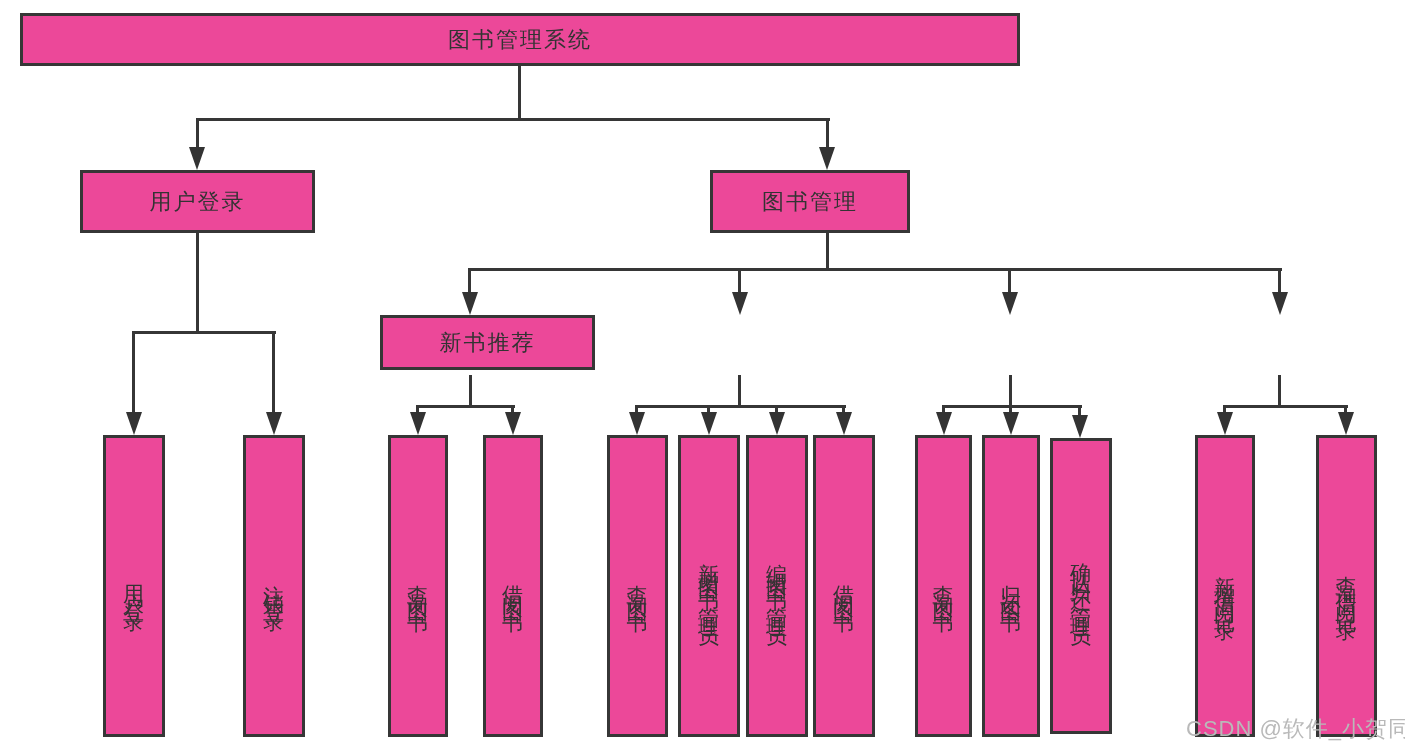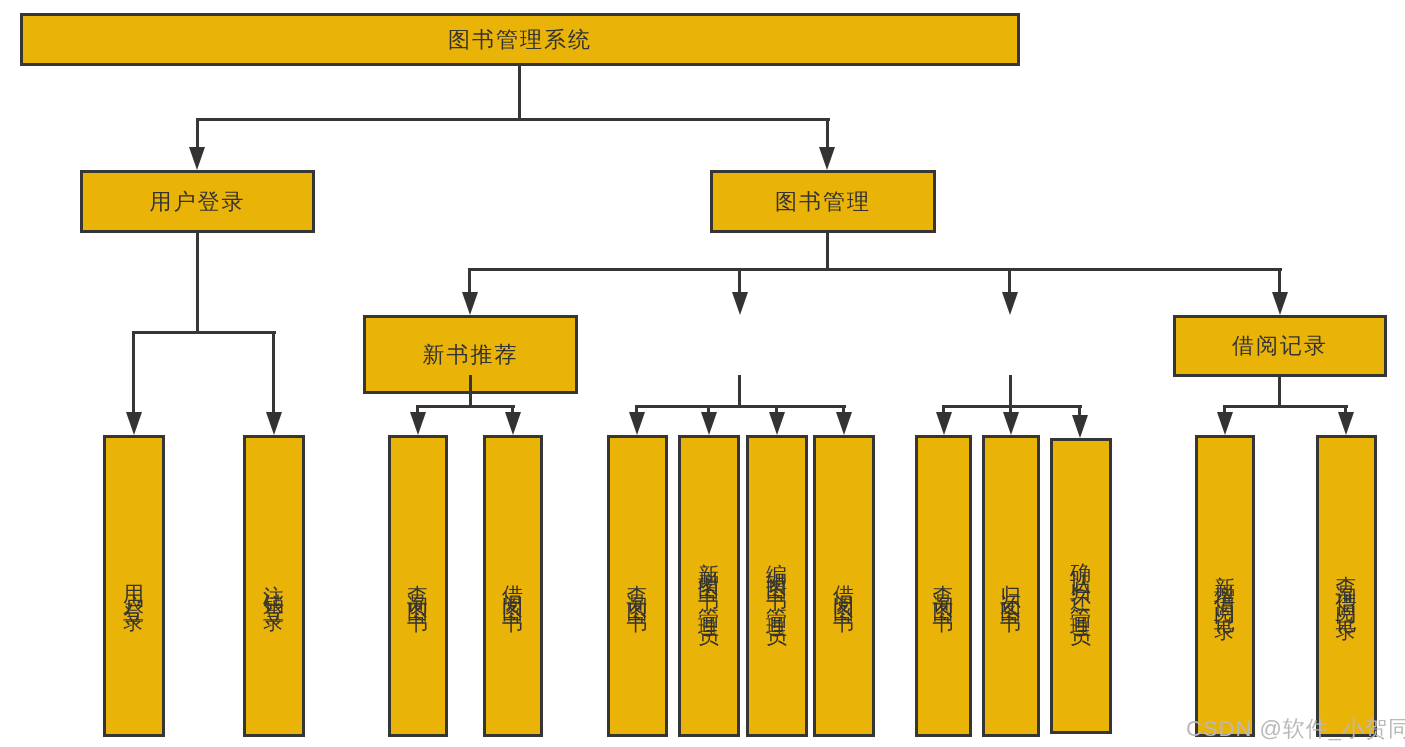--- a/index.html
+++ b/index.html
@@ -6,21 +6,21 @@
   #stage{
     position:relative;
     width:1405px;height:747px;
     background:#ffffff;
     font-family:"Liberation Sans","DejaVu Sans",sans-serif;
     overflow:hidden;
   }
   .box{
     position:absolute;
     box-sizing:border-box;
-    background:#eab308;
+    background:#ec4899;
     border:3px solid #363636;
     display:flex;
     align-items:center;
     justify-content:center;
   }
   .lbl{
     color:#333333;
     font-size:22px;
     letter-spacing:2px;
     white-space:nowrap;
@@ -60,29 +60,26 @@
 
 <div id="stage">
 
   <div class="box" style="left:20px;top:13px;width:1000px;height:53px">
     <span class="lbl">图书管理系统</span>
   </div>
 
   <div class="box" style="left:80px;top:170px;width:235px;height:63px">
     <span class="lbl">用户登录</span>
   </div>
-  <div class="box" style="left:710px;top:170px;width:226px;height:63px">
+  <div class="box" style="left:710px;top:170px;width:200px;height:63px">
     <span class="lbl">图书管理</span>
   </div>
 
-  <div class="box" style="left:363px;top:315px;width:215px;height:79px">
+  <div class="box" style="left:380px;top:315px;width:215px;height:55px">
     <span class="lbl">新书推荐</span>
-  </div>
-  <div class="box" style="left:1173px;top:315px;width:214px;height:62px">
-    <span class="lbl">借阅记录</span>
   </div>
 
   <div class="box" style="left:103px;top:435px;width:62px;height:302px">
     <span class="vlbl">用户登录</span>
   </div>
   <div class="box" style="left:243px;top:435px;width:62px;height:302px">
     <span class="vlbl">注销登录</span>
   </div>
 
   <div class="box" style="left:388px;top:435px;width:60px;height:302px">

